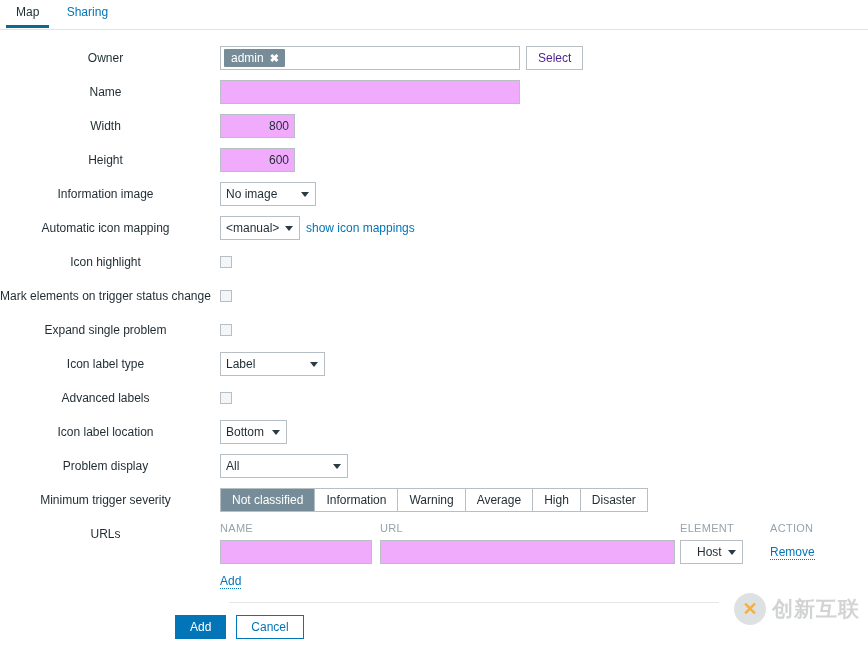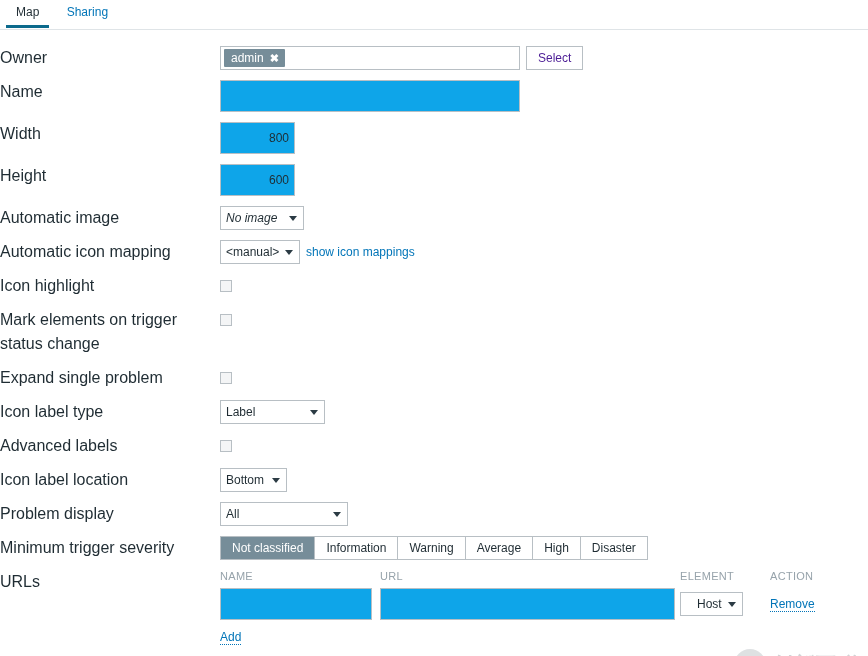--- a/index.html
+++ b/index.html
@@ -46,37 +46,37 @@
     padding-top: 16px;
   }
   .row {
     display: flex;
     align-items: flex-start;
     margin-bottom: 10px;
   }
   .label {
     width: 220px;
     min-width: 220px;
-    text-align: left;
+    text-align: center;
     padding-right: 9px;
-    font-size: 16px;
+    font-size: 12px;
     color: #1f2c33;
     line-height: 24px;
   }
   .field {
     display: flex;
     align-items: center;
     gap: 6px;
   }
 
   
   .txt {
-    height: 32px;
-    border: 1px solid #b8bfc4;
-    background: #0ea5e9;
+    height: 24px;
+    border: 1px solid #b8bfc4;
+    background: #f0abfc;
     font-family: "Liberation Sans", sans-serif;
     font-size: 12px;
     color: #1f2c33;
     padding: 0 5px;
     outline: none;
   }
   .txt.num { width: 75px; text-align: right; }
   .txt.wide { width: 300px; }
 
   .multiselect {
@@ -156,21 +156,21 @@
   .sel .caret {
     position: absolute;
     right: 6px;
     top: 50%;
     margin-top: -2px;
     width: 0; height: 0;
     border-left: 4px solid transparent;
     border-right: 4px solid transparent;
     border-top: 5px solid #2b3b44;
   }
-  .sel-bg { width: 84px; font-style: italic; }
+  .sel-bg { width: 96px; }
   .sel-iconmap { width: 80px; }
   .sel-labeltype { width: 105px; }
   .sel-labelloc { width: 67px; }
   .sel-problem { width: 128px; }
   .sel-element { width: 63px; padding-left: 16px; }
 
   
   .cbx {
     width: 12px; height: 12px;
     border: 1px solid #b8bfc4;
@@ -335,21 +335,21 @@
   </div>
 
   <div class="row">
     <div class="label">Height</div>
     <div class="field">
       <input class="txt num" type="text" value="600" style="">
     </div>
   </div>
 
   <div class="row">
-    <div class="label">Automatic image</div>
+    <div class="label">Information image</div>
     <div class="field">
       <div class="sel sel-bg">
         <span>No image</span>
         <span class="caret"></span>
       </div>
     </div>
   </div>
 
   <div class="row">
     <div class="label">Automatic icon mapping</div>

